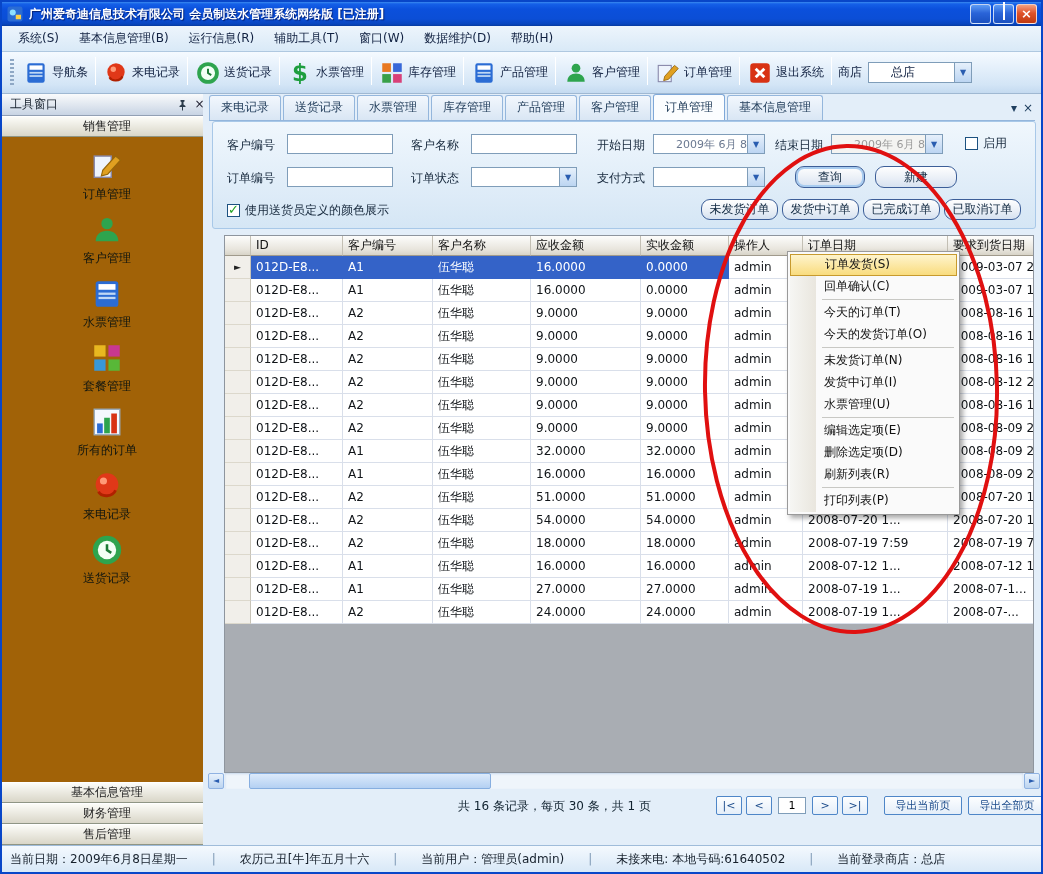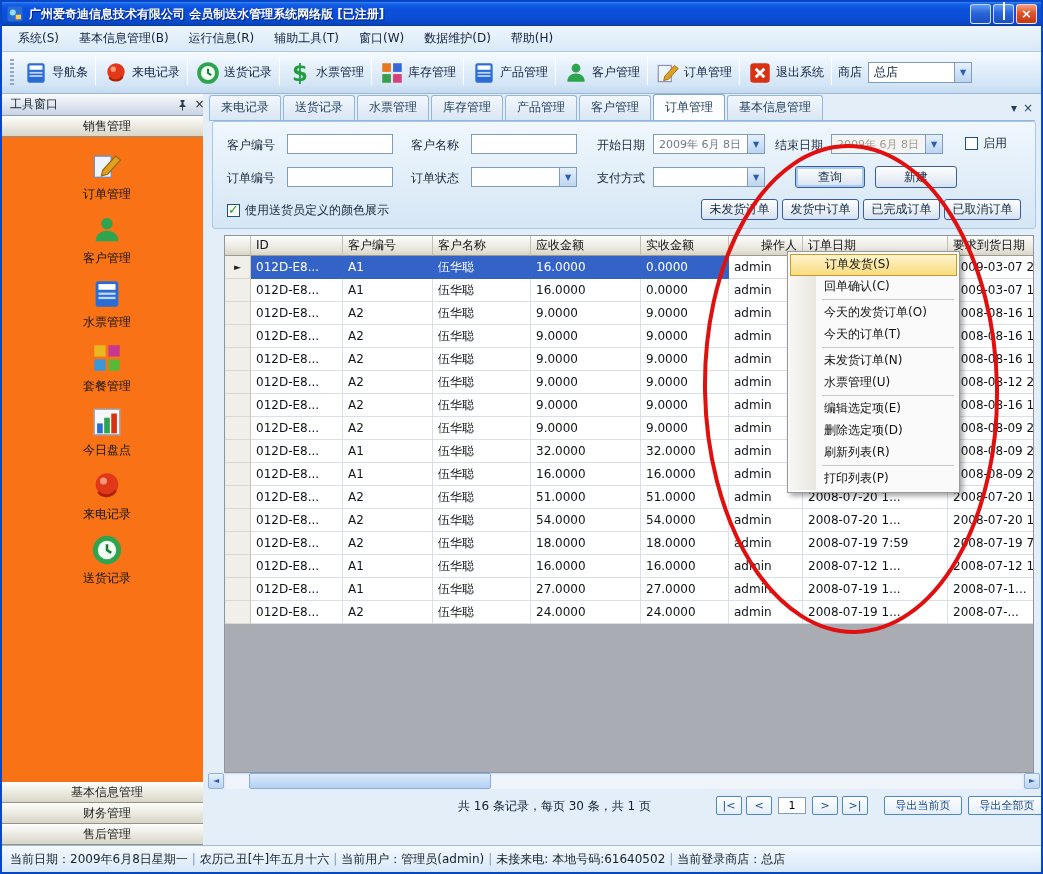--- a/index.html
+++ b/index.html
@@ -28,26 +28,26 @@
 
 .toolbar{position:absolute;left:0;top:50px;right:0;height:42px;background:linear-gradient(#F5FAFF,#D3E5F6 80%,#C4DAF0);
  border-bottom:1px solid #9FB8D2;display:flex;align-items:center;padding-left:4px}
 .grip{width:4px;height:28px;margin:0 4px;background:repeating-linear-gradient(#8FA8C5 0 2px,transparent 2px 4px);flex:none}
 #toolbar-buttons{display:flex;align-items:flex-start}
 .tbtn{display:flex;align-items:center;gap:3px;padding:3px 5px;border-radius:3px;white-space:nowrap;color:#102040}
 .tsep{width:1px;height:28px;background:#A8C0D8;border-right:1px solid #fff;margin:0 2px;flex:none}
 .icon{display:inline-flex;align-items:center;justify-content:center;flex:none}
 .store{display:flex;align-items:center;gap:6px;margin-left:4px;color:#102040}
 .combo{width:104px;height:21px;background:#fff;border:1px solid #7F9DB9;display:flex;align-items:center}
-.ctext{flex:1;padding-left:5px;overflow:hidden;white-space:nowrap}
+.ctext{flex:1;padding-left:22px;overflow:hidden;white-space:nowrap}
 .dd{width:17px;height:100%;background:linear-gradient(#E6F0FB,#BCD5F2);border-left:1px solid #7F9DB9;
  color:#2A5DB0;font-size:8px;display:flex;align-items:center;justify-content:center;flex:none}
 
 
-.sidebar{position:absolute;left:0;top:92px;width:211px;bottom:27px;background:#f97316;border-right:1px solid #5F6658}
+.sidebar{position:absolute;left:0;top:92px;width:211px;bottom:27px;background:#a16207;border-right:1px solid #5F6658}
 .tw-header{height:22px;background:linear-gradient(#FAFBFC,#C8D4E4);border-bottom:1px solid #92A0B4;
  display:flex;align-items:center;padding:0 4px 0 8px;color:#1A2430}
 .tw-title{flex:1}
 .tw-btn{width:17px;height:17px;text-align:center;line-height:16px;color:#223;font-size:12px}
 .group-header,.bgroup{height:21px;background:linear-gradient(#FCFCF8,#D9D6C8);border-top:1px solid #FFF;
  border-bottom:1px solid #8F9585;text-align:center;line-height:19px;color:#222}
 .nav{position:absolute;top:43px;left:0;right:0;display:flex;flex-direction:column;align-items:center;padding-top:10px;gap:6px}
 .nav-item{display:flex;flex-direction:column;align-items:center;gap:3px;width:100%;padding:2px 0}
 .nlabel{color:#0F1510}
 .bottom-groups{position:absolute;bottom:0;left:0;right:0}
@@ -68,21 +68,21 @@
 .flabel{position:absolute;color:#16283C;white-space:nowrap}
 .ftext{position:absolute;height:20px;border:1px solid #7F9DB9;background:#fff;font:inherit;padding:0 4px}
 .fcombo{position:absolute;height:20px;background:#fff;border:1px solid #7F9DB9;display:flex;align-items:center}
 .fcombo.disabled{background:#F4F4F2}
 .fcombo.disabled .ctext{color:#9A9A9A}
 .fcombo .ctext{color:#6A7890;font-size:11px}
 .cbwrap{position:absolute;display:flex;align-items:center;gap:5px;color:#16283C}
 .cbbox{width:13px;height:13px;background:#fff;border:1px solid #1C5180;position:relative;flex:none}
 .cbbox.checked::after{content:"\2713";position:absolute;left:0;top:-3px;color:#1FA11F;font-weight:bold;font-size:13px}
 .xpbtn{position:absolute;height:22px;background:linear-gradient(#FEFEFE,#E8EEF6 60%,#D6E2F0);
- border:1px solid #3C5E98;border-radius:3px;text-align:center;line-height:20px;color:#102840;white-space:nowrap}
+ border:1px solid #3C5E98;border-radius:9px;text-align:center;line-height:20px;color:#102840;white-space:nowrap}
 .xpbtn.focus{box-shadow:inset 0 0 0 2px #A8CCF0}
 #status-buttons{position:absolute;left:488px;top:77px;display:flex;gap:4px}
 .sbtn{position:static;width:77px;height:21px;line-height:19px}
 
 
 .grid{position:absolute;left:21px;top:141px;width:810px;height:538px;background:#A9ADB3;border:1px solid #8E959E;overflow:hidden}
 .ghead{display:flex;height:20px}
 .hcell{flex:none;background:linear-gradient(#FDFDFC,#E8E5DD 70%,#D8D4C8);border-right:1px solid #C3BFB4;
  border-bottom:1px solid #A09A8C;padding:0 5px;line-height:19px;color:#111;white-space:nowrap;overflow:hidden}
 .hsel{width:26px}
@@ -104,21 +104,21 @@
 
 
 .pager{position:absolute;left:5px;top:699px;width:832px;height:26px;color:#10222F}
 .psummary{position:absolute;left:250px;top:5px;white-space:nowrap}
 .pbtn{position:absolute;top:3px;height:19px;background:linear-gradient(#FDFEFF,#E4EEF9);border:1px solid #4E86C8;
  border-radius:2px;text-align:center;line-height:17px;color:#1A4A8A;font-size:11px;white-space:nowrap;overflow:hidden}
 .pinput{position:absolute;top:4px;width:28px;height:17px;border:1px solid #7F9DB9;text-align:center;font:inherit;font-size:11px}
 
 
 .statusbar{position:absolute;left:0;bottom:0;right:0;height:27px;background:linear-gradient(#F4F9FE,#D8E8F7);
- border-top:1px solid #9FBCDA;display:flex;align-items:center;padding-left:8px;gap:4px;color:#16202C;white-space:nowrap}
+ border-top:1px solid #9FBCDA;display:flex;align-items:center;padding-left:8px;gap:24px;color:#16202C;white-space:nowrap}
 .ssep{color:#7F9AB5}
 
 
 .ctxmenu{position:absolute;left:785px;top:249px;width:173px;background:#FAFAFA;border:1px solid #9A9A9A;
  box-shadow:3px 3px 5px rgba(0,0,0,.35);padding:2px;z-index:40}
 .ctxmenu::before{content:"";position:absolute;left:2px;top:2px;bottom:2px;width:26px;
  background:linear-gradient(90deg,#F6F6F3,#E9E6DE)}
 .citem{position:relative;height:22px;line-height:21px;padding-left:34px;color:#111;white-space:nowrap}
 .citem.hl{background:linear-gradient(#FEF4CD,#F9DC7E);border:1px solid #C79A2E;line-height:19px}
 .csep{position:relative;height:4px}
@@ -322,21 +322,21 @@
         </div>
         <div class="nav-item">
           <span class="icon">
             <svg width="34" height="34" viewBox="0 0 24 24">
               <rect x="3" y="3" width="18" height="18" fill="#F4F8FE" stroke="#9AB"></rect>
               <rect x="5" y="13" width="4" height="7" fill="#2B6CD4"></rect>
               <rect x="10" y="9" width="4" height="11" fill="#2EA44E"></rect>
               <rect x="15" y="6" width="4" height="14" fill="#D83214"></rect>
             </svg>
           </span>
-          <span class="nlabel">今日盘点</span>
+          <span class="nlabel">所有的订单</span>
         </div>
         <div class="nav-item">
           <span class="icon">
             <svg width="34" height="34" viewBox="0 0 24 24">
               <circle cx="12" cy="11" r="8" fill="#E03818"></circle>
               <circle cx="9.5" cy="8.5" r="2.5" fill="#FF9A78"></circle>
               <path d="M6 16c2 4 10 4 12-1" stroke="#B02000" stroke-width="2" fill="none"></path>
             </svg>
           </span>
           <span class="nlabel">来电记录</span>
@@ -426,21 +426,21 @@
     </div>
 
     <div class="grid">
       <div class="ghead" id="ghead">
           <span class="hcell hsel"></span>
           <span class="hcell" style="width: 92px;">ID</span>
           <span class="hcell" style="width: 90px;">客户编号</span>
           <span class="hcell" style="width: 98px;">客户名称</span>
           <span class="hcell" style="width: 110px;">应收金额</span>
           <span class="hcell" style="width: 88px;">实收金额</span>
-          <span class="hcell" style="width: 74px; text-align: right;">操作人</span>
+          <span class="hcell" style="width: 74px;">操作人</span>
           <span class="hcell" style="width: 145px;">订单日期</span>
           <span class="hcell" style="width: 120px;">要求到货日期</span>
         </div>
       <div id="gbody">
           <div class="grow">
             <span class="gsel">►</span>
             <span class="gcell sel" style="width: 92px;">012D-E8...</span>
             <span class="gcell sel" style="width: 90px;">A1</span>
             <span class="gcell sel" style="width: 98px;">伍华聪</span>
             <span class="gcell sel" style="width: 110px;">16.0000</span>
@@ -647,24 +647,25 @@
       <span class="ssep">|</span>
       <span class="sseg">未接来电: 本地号码:61640502</span>
       <span class="ssep">|</span>
       <span class="sseg">当前登录商店：总店</span>
     </div>
 
   <div class="ctxmenu" id="ctxmenu">
       <div class="citem hl">订单发货(S)</div>
       <div class="citem">回单确认(C)</div>
       <div class="csep"></div>
+      <div class="citem">今天的订单(T)</div>
       <div class="citem">今天的发货订单(O)</div>
-      <div class="citem">今天的订单(T)</div>
       <div class="csep"></div>
       <div class="citem">未发货订单(N)</div>
+      <div class="citem">发货中订单(I)</div>
       <div class="citem">水票管理(U)</div>
       <div class="csep"></div>
       <div class="citem">编辑选定项(E)</div>
       <div class="citem">删除选定项(D)</div>
       <div class="citem">刷新列表(R)</div>
       <div class="csep"></div>
       <div class="citem">打印列表(P)</div>
     </div>
 
   <svg class="annot" width="1043" height="874" viewBox="0 0 1043 874">

